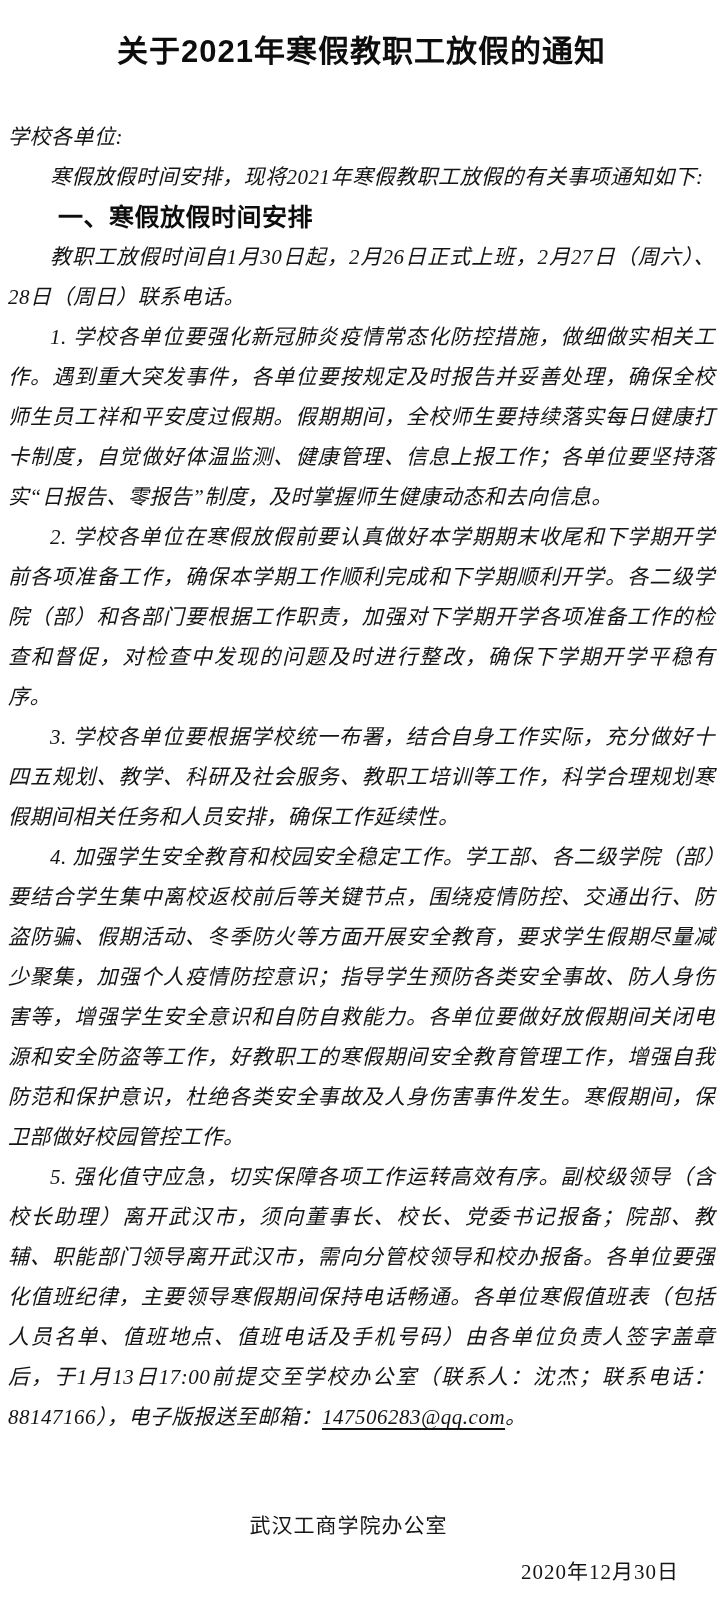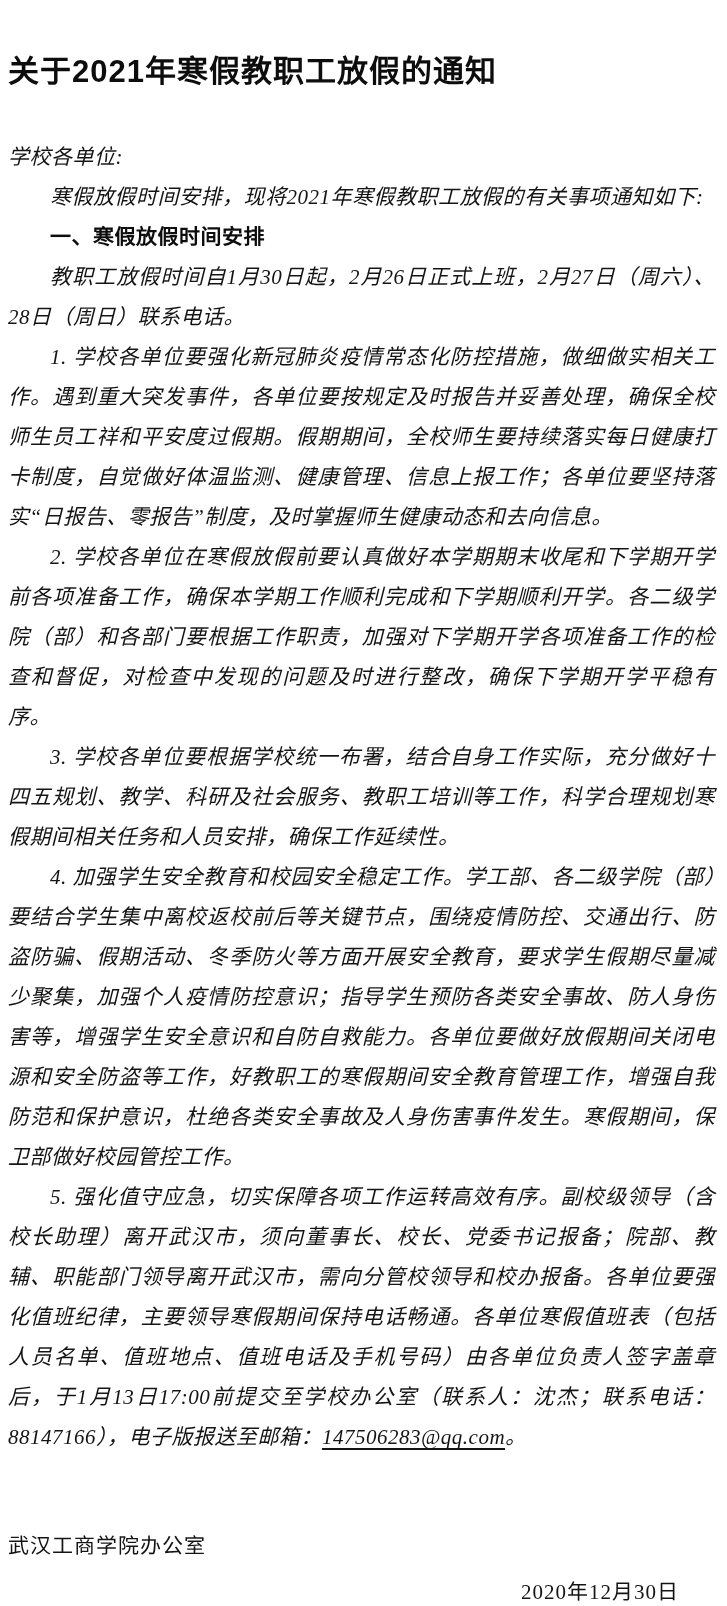--- a/index.html
+++ b/index.html
@@ -11,21 +11,22 @@
     position: relative;
     width: 727px;
     min-height: 1606px;
     box-sizing: border-box;
     background: #ffffff;
     color: #141414;
     padding: 20px 12px 40px 8px;
     font-family: "Liberation Serif", "DejaVu Serif", serif;
   }
   .doc-title {
-    margin: 26px 0 46px 0;
+    margin: 6px 0 46px 0;
+    text-align: center;
     font-family: "Liberation Sans", "DejaVu Sans", sans-serif;
     font-size: 31px;
     font-weight: 700;
     letter-spacing: 1px;
     color: #0d0d0d;
   }
   .body-text {
     font-size: 21px;
     line-height: 40px;
     text-align: justify;
@@ -35,39 +36,39 @@
     margin: 0;
     text-indent: 2em;
     font-style: italic;
   }
   .body-text p.salutation {
     text-indent: 0;
   }
   .section-heading {
     margin: 0;
     font-family: "Liberation Sans", "DejaVu Sans", sans-serif;
-    font-size: 21px;
+    font-size: 25px;
     line-height: 40px;
     font-weight: 700;
     text-indent: 2em;
     color: #0d0d0d;
   }
   .email-link {
     color: inherit;
     text-decoration: underline;
     text-underline-offset: 4px;
   }
   .signature-block {
     margin-top: 66px;
     font-size: 21px;
     line-height: 46px;
     letter-spacing: 1px;
   }
   .signature-line {
-    text-align: left;
+    text-align: center;
     padding-right: 26px;
   }
   .date-line {
     text-align: right;
     padding-right: 36px;
   }
 </style>
 </head>
 <body>
 

